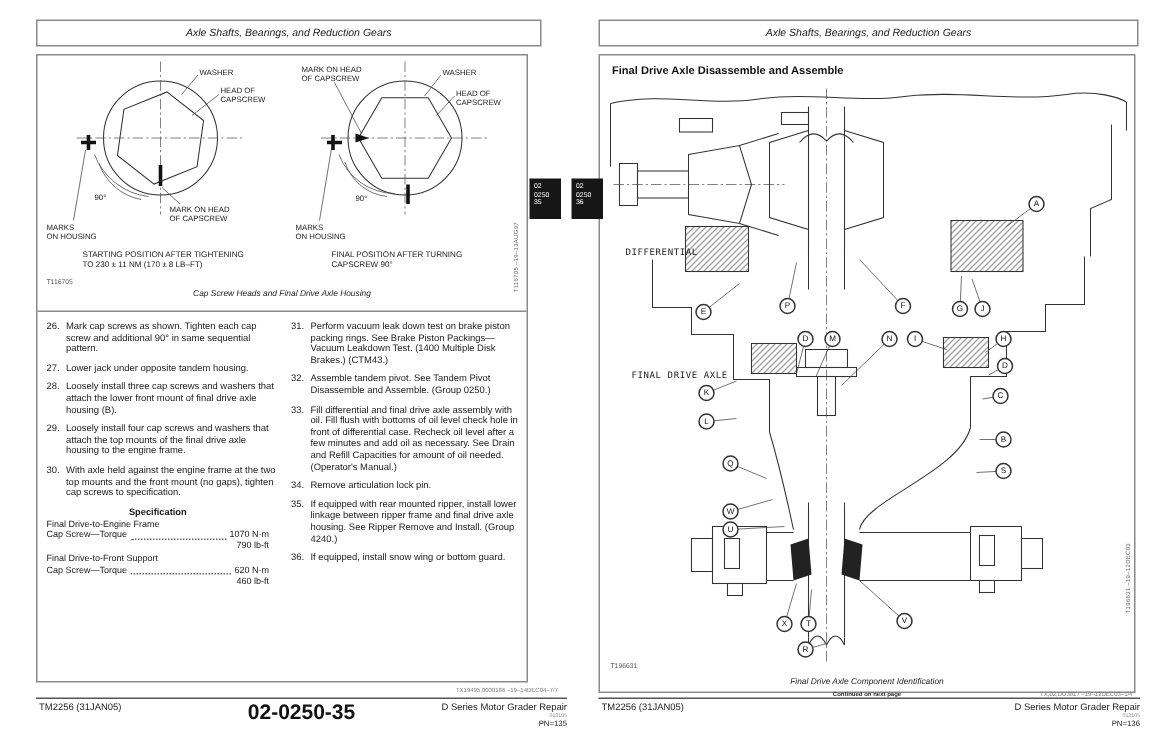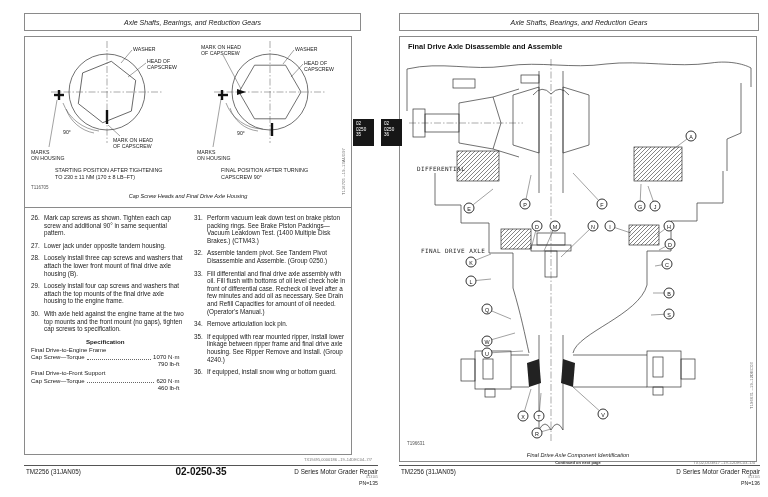--- a/index.html
+++ b/index.html
@@ -40,21 +40,21 @@
   #rp-sideref{left:749px;top:362px;}
   
   .refline{position:absolute;font-size:4px;color:#777;text-align:right;}
   #lp-refline{left:24px;top:457px;width:348px;}
   #rp-refline{left:399px;top:460px;width:356px;}
   .footrule{position:absolute;border-top:1px solid #555;height:0;}
   #lp-rule{left:24px;top:465px;width:354px;}
   #rp-rule{left:399px;top:465px;width:361px;}
   .foot-tm{position:absolute;top:468px;font-size:6.3px;color:#222;}
   #lp-tm{left:26px;} #rp-tm{left:401px;}
-  .foot-page{position:absolute;top:466px;text-align:center;font-weight:bold;font-size:10px;color:#111;}
+  .foot-page{position:absolute;top:466px;text-align:center;font-weight:bold;font-size:14px;color:#111;}
   #lp-page{left:24px;width:354px;} #rp-page{left:399px;width:361px;}
   .foot-right{position:absolute;top:468px;text-align:right;}
   #lp-right{left:24px;width:354px;} #rp-right{left:399px;width:361px;}
   .foot-product{font-size:6.3px;line-height:7px;color:#222;}
   .foot-date{font-size:3.5px;line-height:4.5px;color:#888;}
   .foot-pn{font-size:5.2px;line-height:6.5px;color:#222;}
   
   #rp-content{position:absolute;left:399px;top:36px;width:358px;height:426px;border:1px solid #8a8a8a;box-sizing:border-box;}
   #rp-title{position:absolute;left:8px;top:5px;font-weight:bold;font-size:7.4px;color:#111;}
   #rp-diagram{position:absolute;left:1px;top:16px;width:356px;height:400px;}

